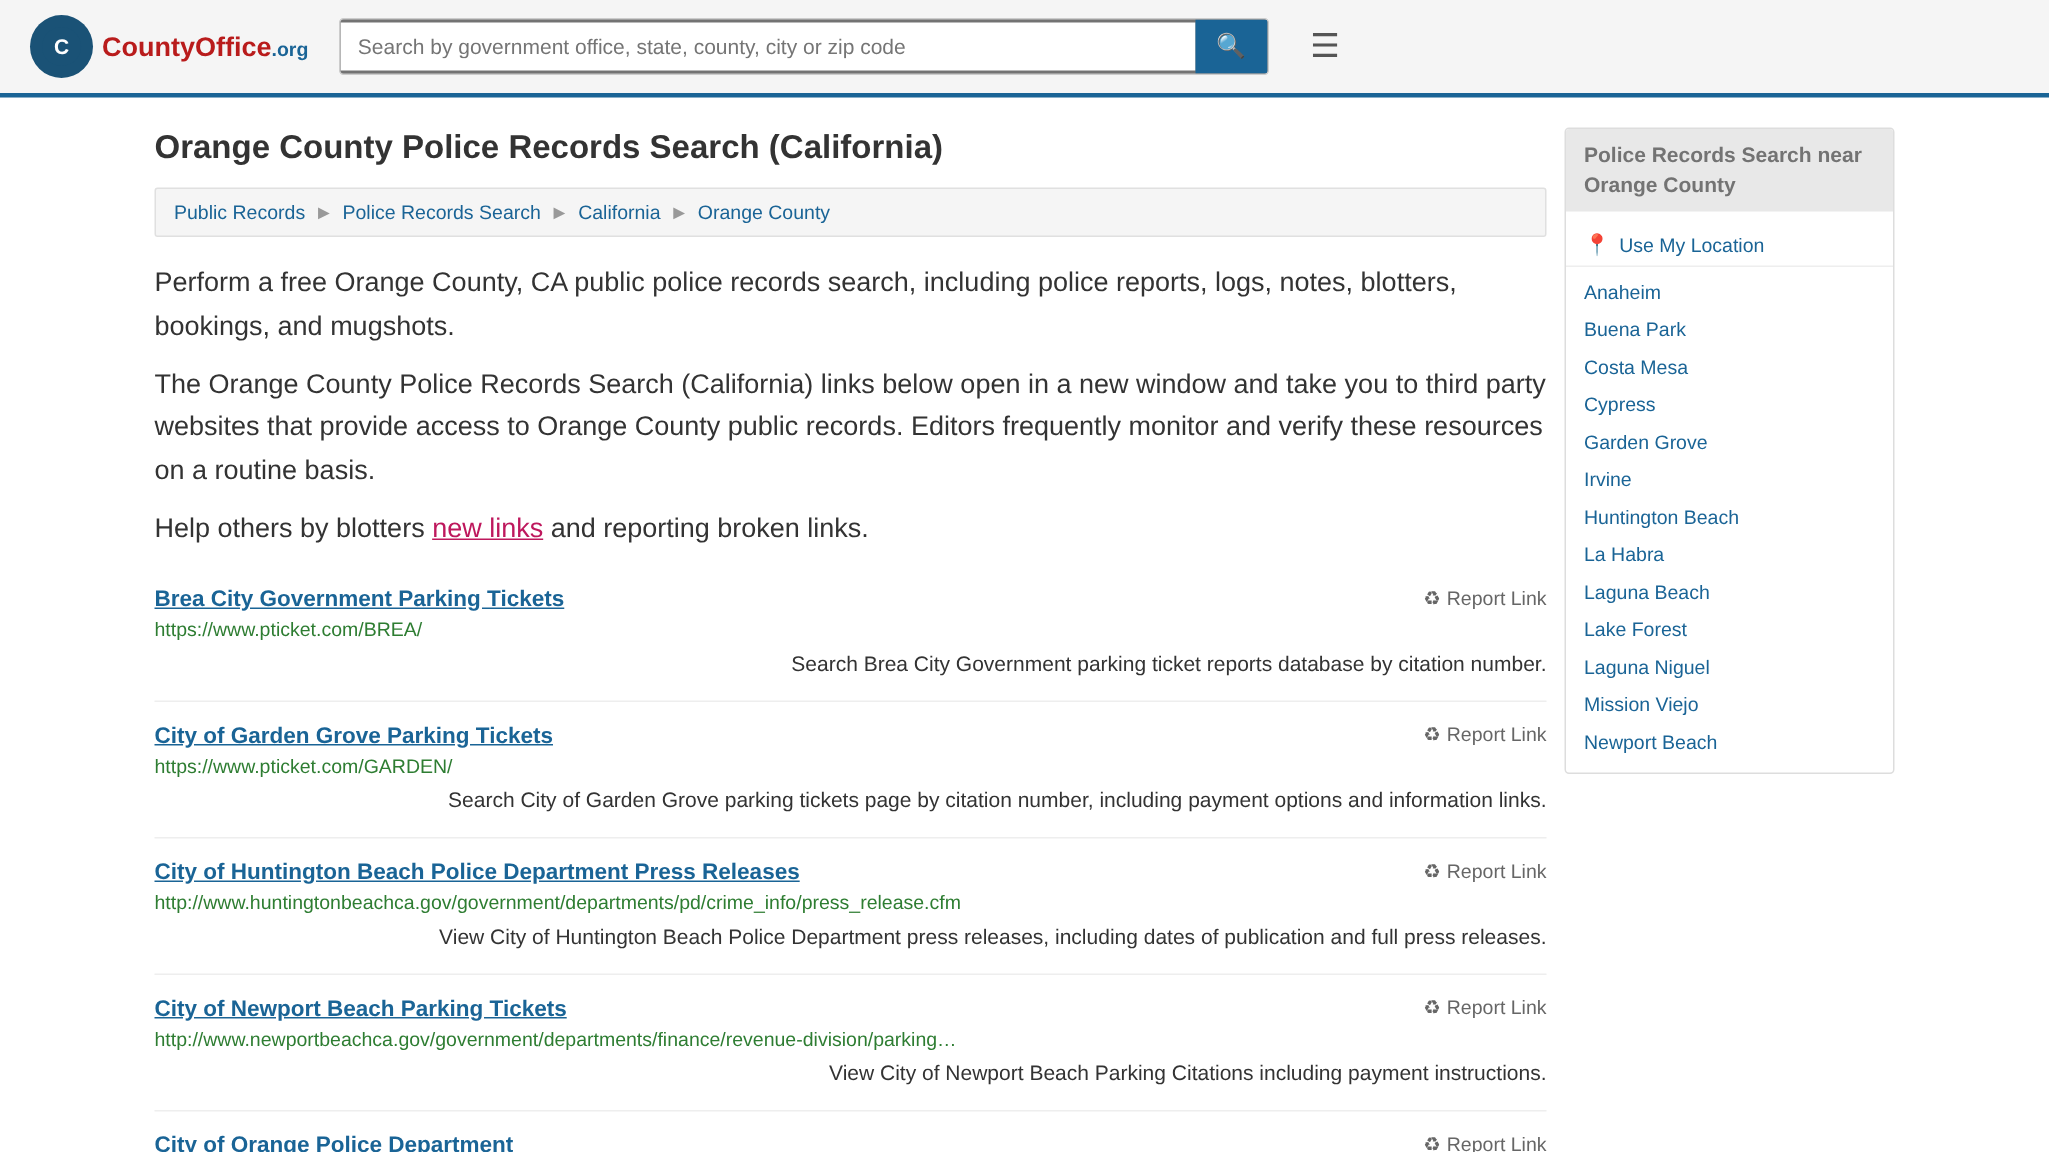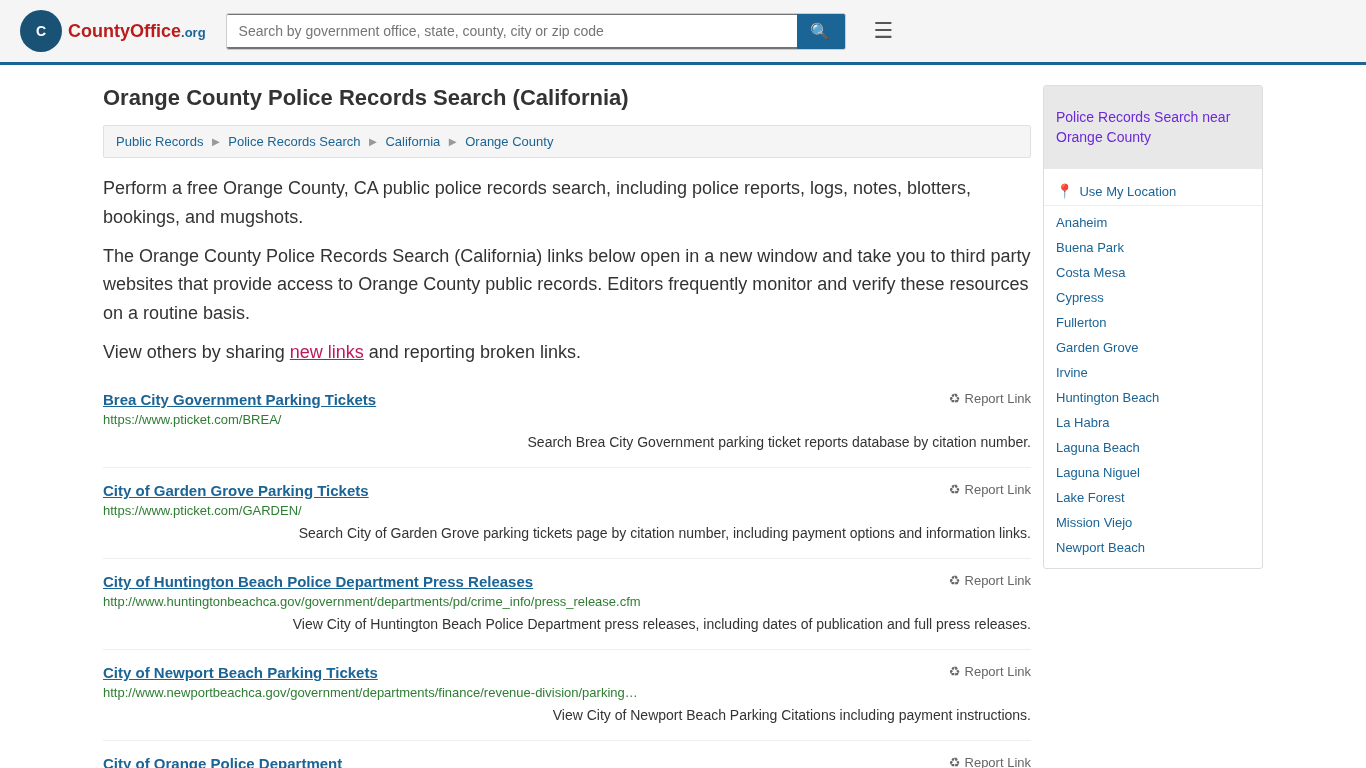--- a/index.html
+++ b/index.html
@@ -148,24 +148,24 @@
     .result-desc { font-size: 14px; color: #333; line-height: 1.5; text-align: right; }
 
     
     .sidebar-box {
       border: 1px solid #ddd;
       border-radius: 3px;
       overflow: hidden;
     }
     .sidebar-title {
       background: #e8e8e8;
-      padding: 22px 12px;
+      padding: 8px 12px;
       font-size: 14px;
-      font-weight: normal;
-      color: #6d28d9;
+      font-weight: bold;
+      color: #737373;
       line-height: 1.4;
     }
     .sidebar-list { padding: 8px 0; }
     .sidebar-use-location {
       display: flex;
       align-items: center;
       gap: 6px;
       padding: 6px 12px;
       font-size: 13px;
       color: #1a6496;
@@ -222,21 +222,21 @@
       <a href="#">Police Records Search</a>
       <span class="sep">►</span>
       <a href="#">California</a>
       <span class="sep">►</span>
       <a href="#">Orange County</a>
     </div>
 
     <p class="description">Perform a free Orange County, CA public police records search, including police reports, logs, notes, blotters, bookings, and mugshots.</p>
     <p class="description">The Orange County Police Records Search (California) links below open in a new window and take you to third party websites that provide access to Orange County public records. Editors frequently monitor and verify these resources on a routine basis.</p>
     <p class="description">
-      <span>View others by sharing </span><a href="#">new links</a><span> and reporting broken links.</span>
+      <span>Help others by blotters </span><a href="#">new links</a><span> and reporting broken links.</span>
     </p>
 
     <div>
 
       <div class="result-item">
         <div class="result-header">
           <a class="result-title">Brea City Government Parking Tickets</a>
           <span class="report-link">
             <span>♻</span>
             <span>Report Link</span>
@@ -300,27 +300,26 @@
       <div class="sidebar-title">Police Records Search near Orange County</div>
       <div class="sidebar-list">
         <div class="sidebar-use-location">
           <span style="font-size:14px;">📍</span>
           <span>Use My Location</span>
         </div>
         <a class="sidebar-link">Anaheim</a>
         <a class="sidebar-link">Buena Park</a>
         <a class="sidebar-link">Costa Mesa</a>
         <a class="sidebar-link">Cypress</a>
-        <a class="sidebar-link">Fullerton</a>
         <a class="sidebar-link">Garden Grove</a>
         <a class="sidebar-link">Irvine</a>
         <a class="sidebar-link">Huntington Beach</a>
         <a class="sidebar-link">La Habra</a>
         <a class="sidebar-link">Laguna Beach</a>
+        <a class="sidebar-link">Lake Forest</a>
         <a class="sidebar-link">Laguna Niguel</a>
-        <a class="sidebar-link">Lake Forest</a>
         <a class="sidebar-link">Mission Viejo</a>
         <a class="sidebar-link">Newport Beach</a>
       </div>
     </div>
   </div>
 
 </div>
 
 </body></html>

